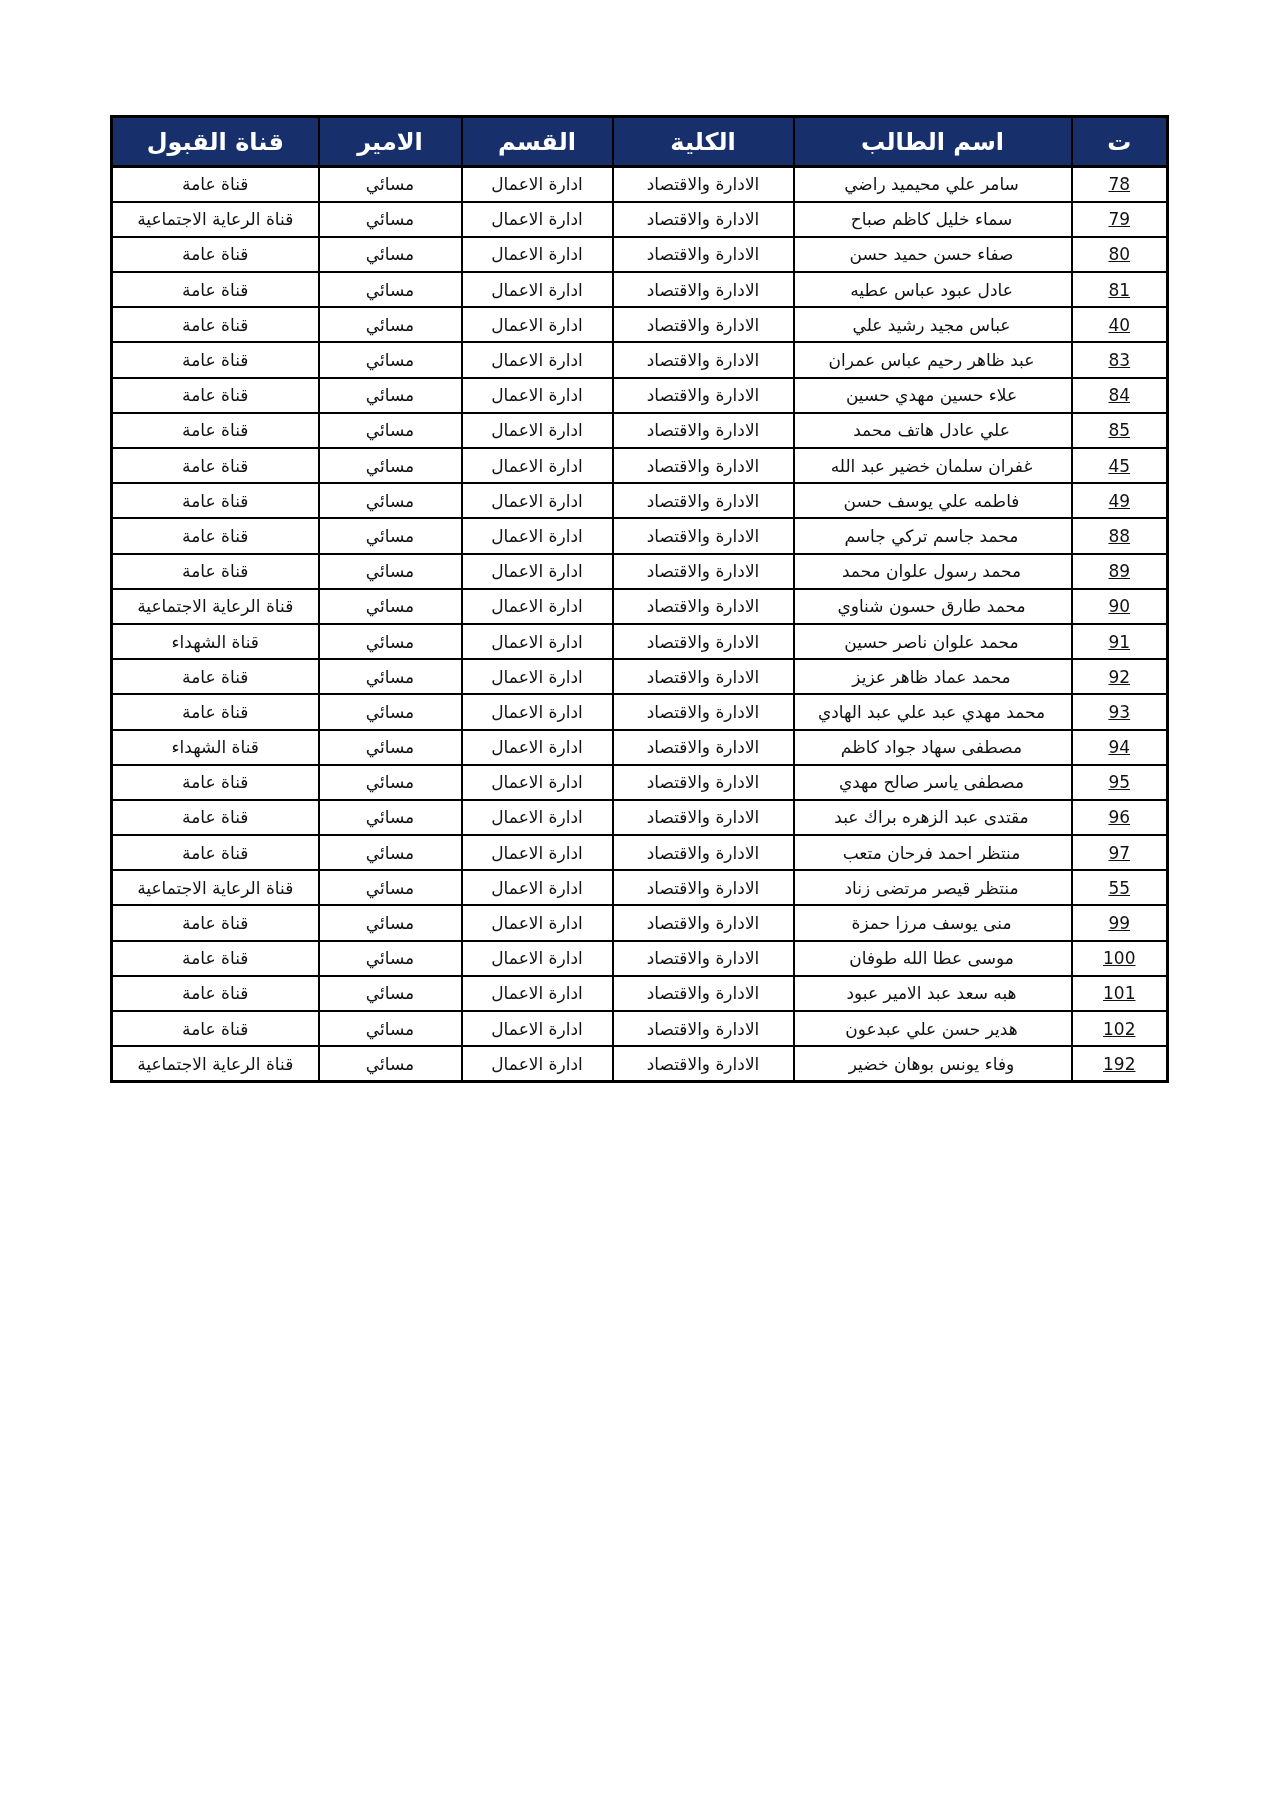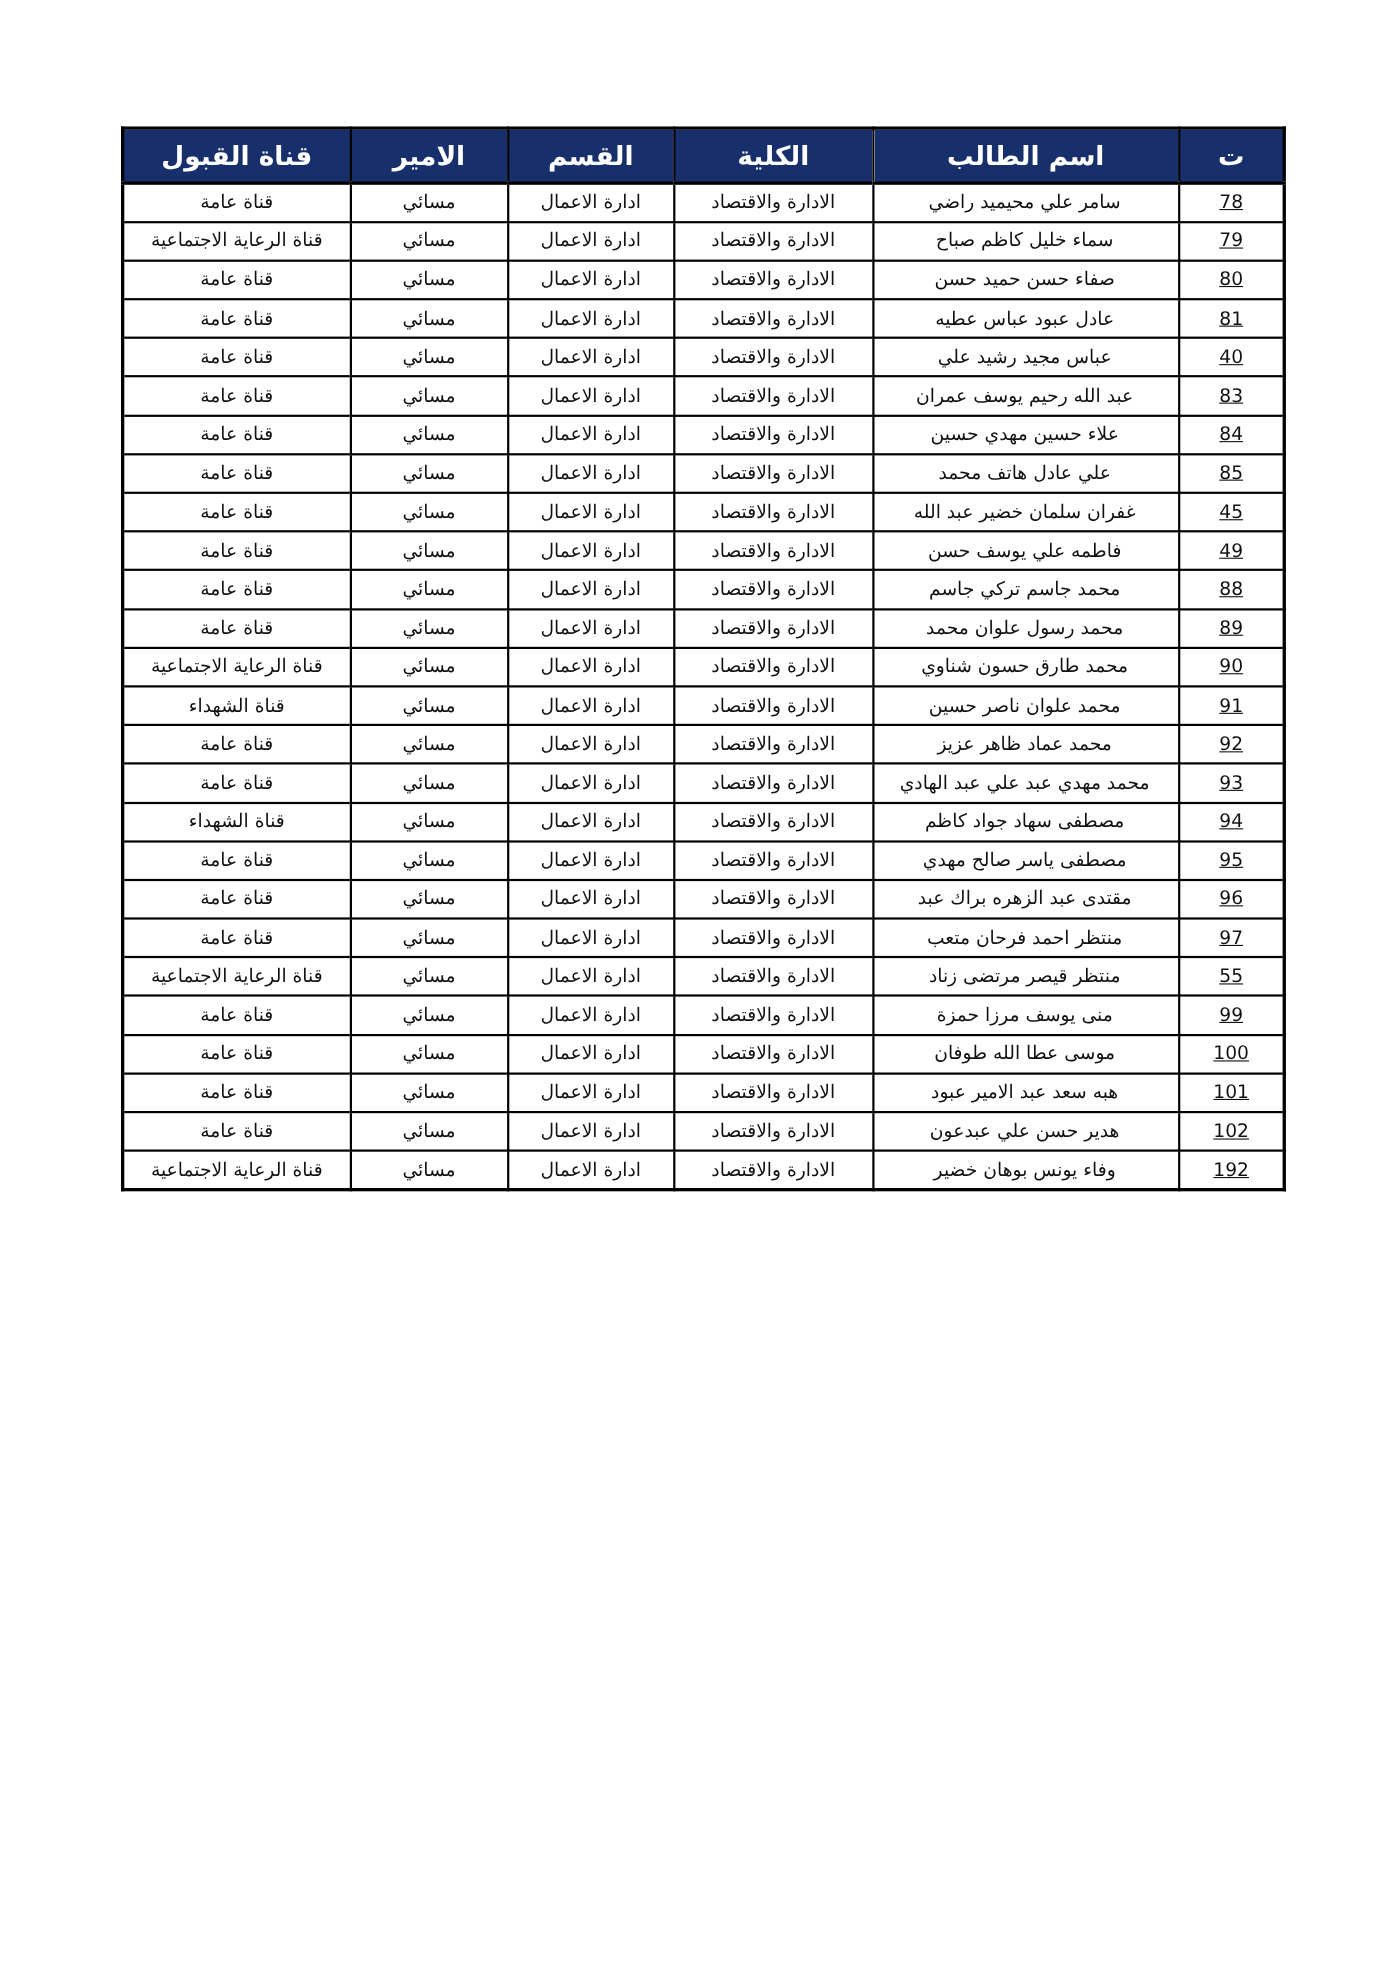--- a/index.html
+++ b/index.html
@@ -119,21 +119,21 @@
           <tr>
             <td class="col-no">40</td>
             <td class="col-name">عباس مجيد رشيد علي</td>
             <td class="col-college">الادارة والاقتصاد</td>
             <td class="col-department">ادارة الاعمال</td>
             <td class="col-study">مسائي</td>
             <td class="col-channel">قناة عامة</td>
           </tr>
           <tr>
             <td class="col-no">83</td>
-            <td class="col-name">عبد الله رحيم يوسف عمران</td>
+            <td class="col-name">عبد ظاهر رحيم عباس عمران</td>
             <td class="col-college">الادارة والاقتصاد</td>
             <td class="col-department">ادارة الاعمال</td>
             <td class="col-study">مسائي</td>
             <td class="col-channel">قناة عامة</td>
           </tr>
           <tr>
             <td class="col-no">84</td>
             <td class="col-name">علاء حسين مهدي حسين</td>
             <td class="col-college">الادارة والاقتصاد</td>
             <td class="col-department">ادارة الاعمال</td>

